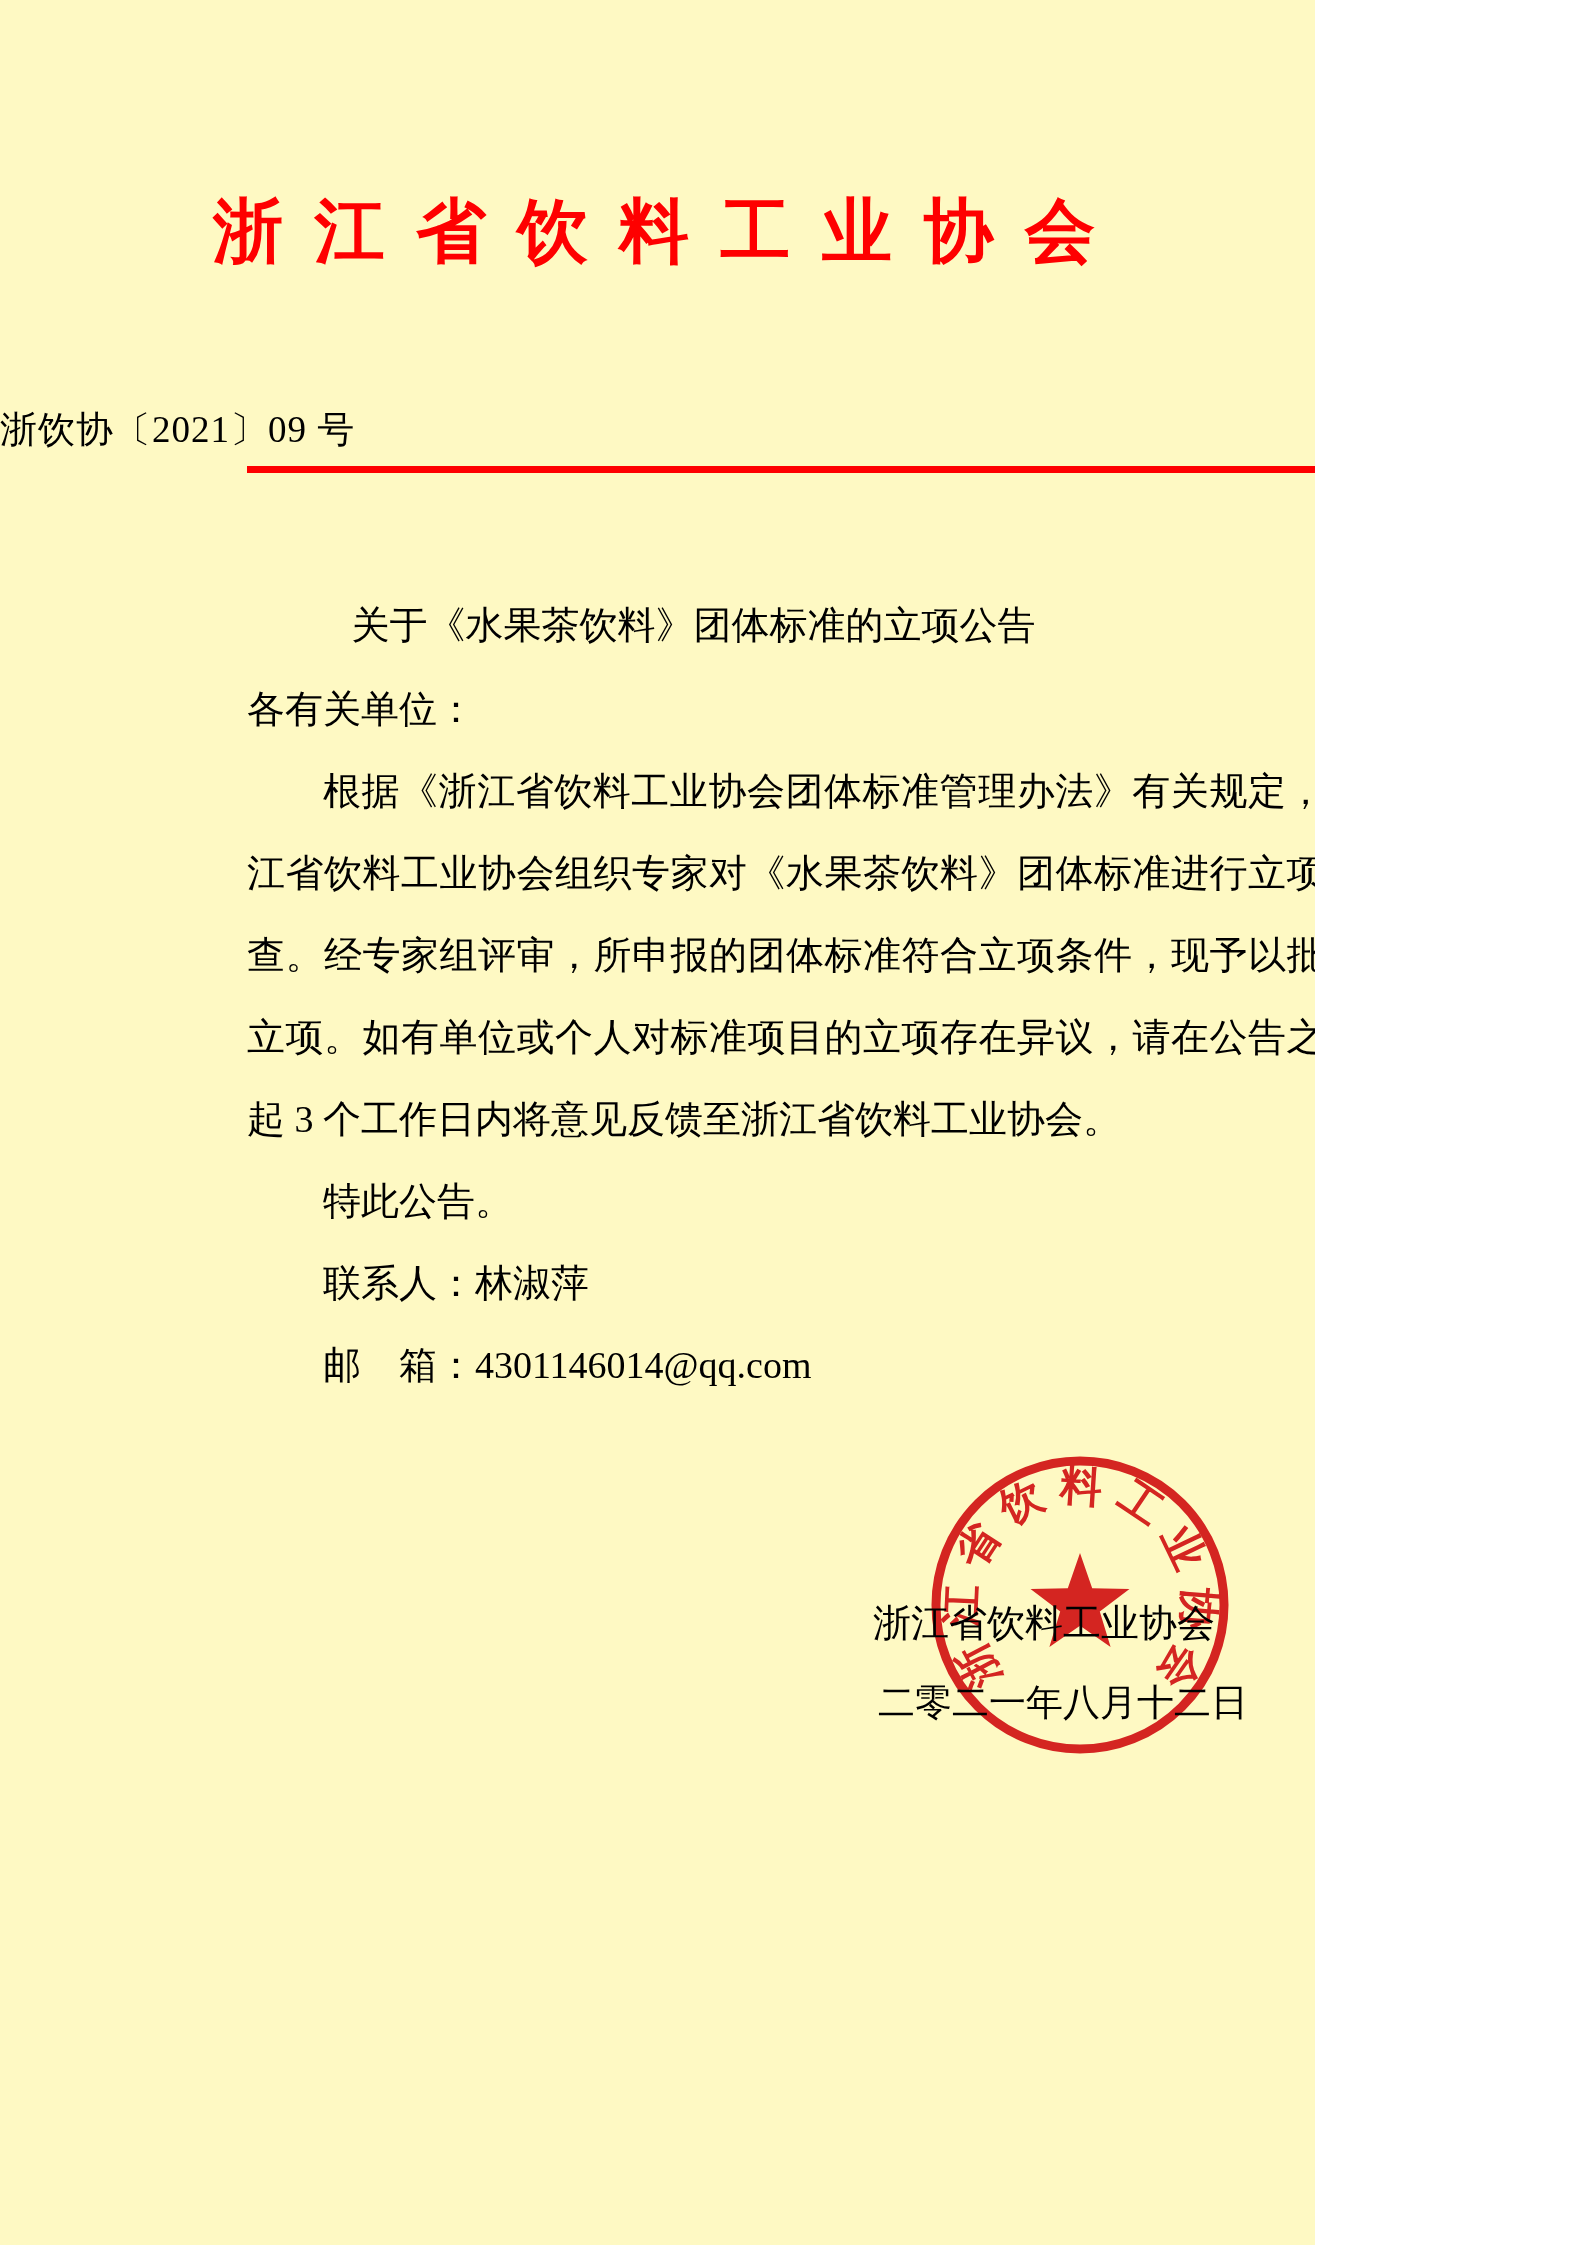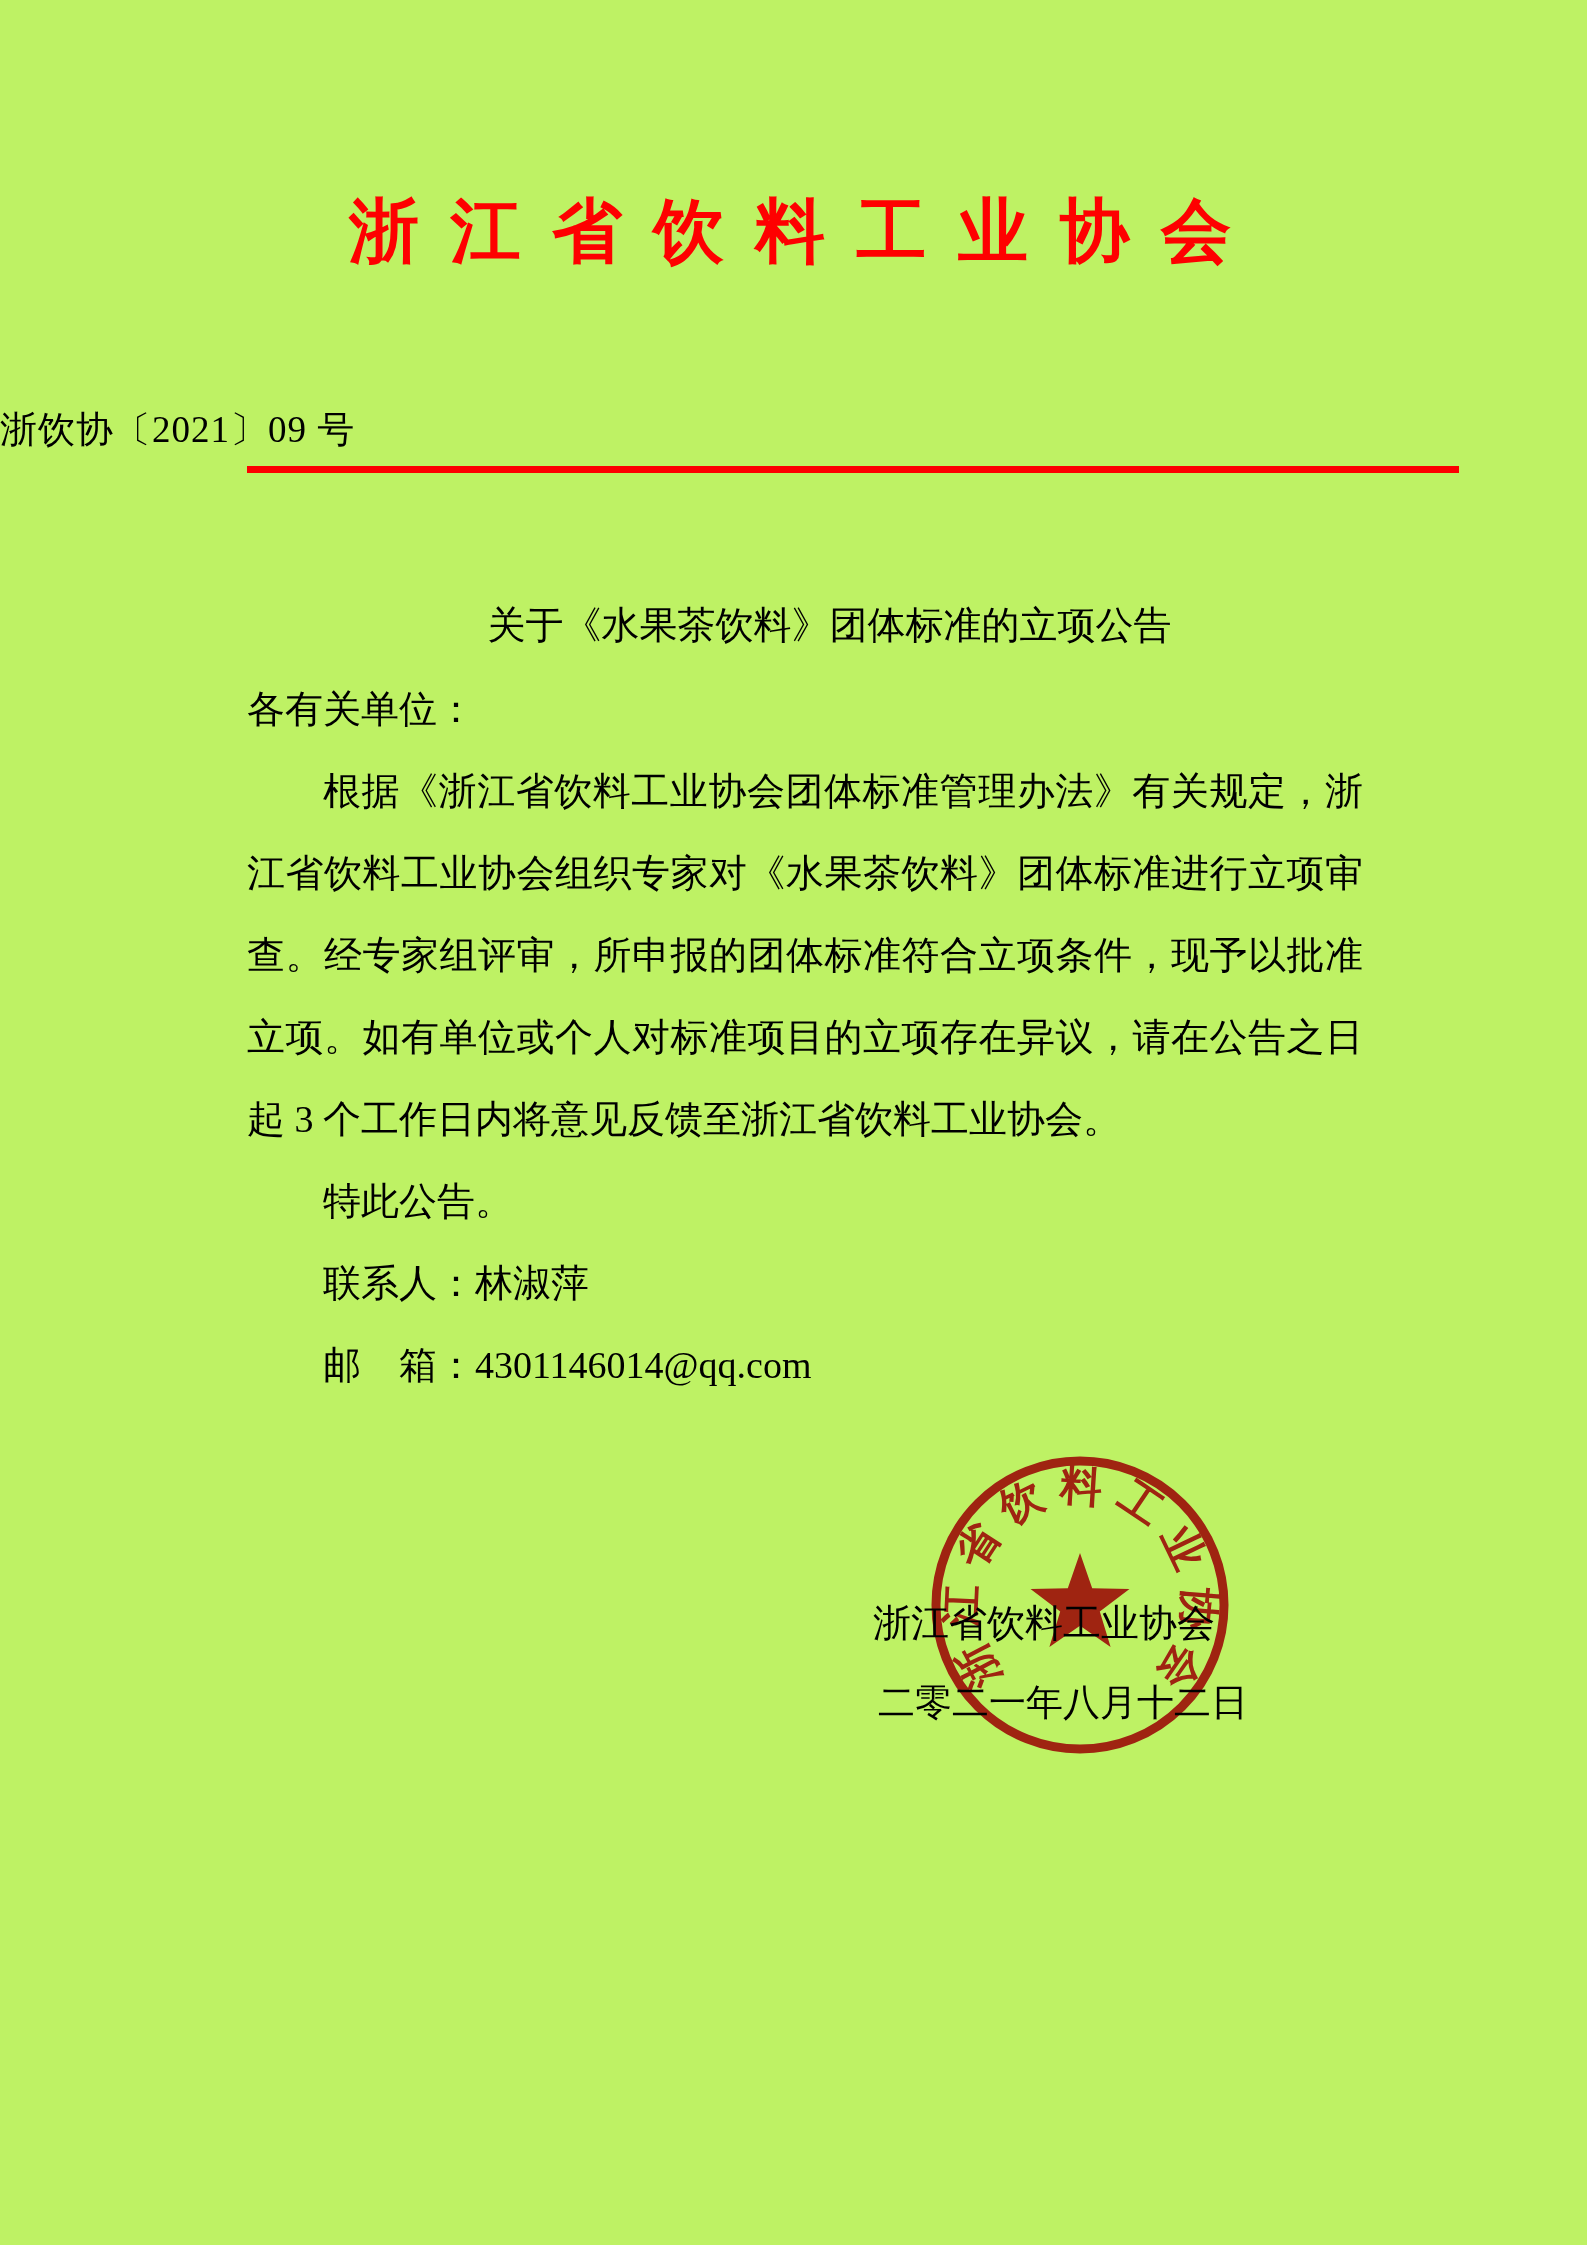--- a/index.html
+++ b/index.html
@@ -1,20 +1,20 @@
 <!DOCTYPE html>
 <html><head>
 <meta charset="utf-8">
 <style>
   html, body { margin: 0; padding: 0; background: #ffffff; }
   .page {
     position: relative;
-    width: 1587px;
+    width: 1315px;
     height: 2245px;
-    background: #bef264;
+    background: #fef9c3;
     font-family: "Liberation Serif", serif;
     color: #000000;
     overflow: hidden;
   }
   .org-title {
     position: absolute;
     top: 185px;
     left: 0;
     width: 100%;
     margin: 0;

